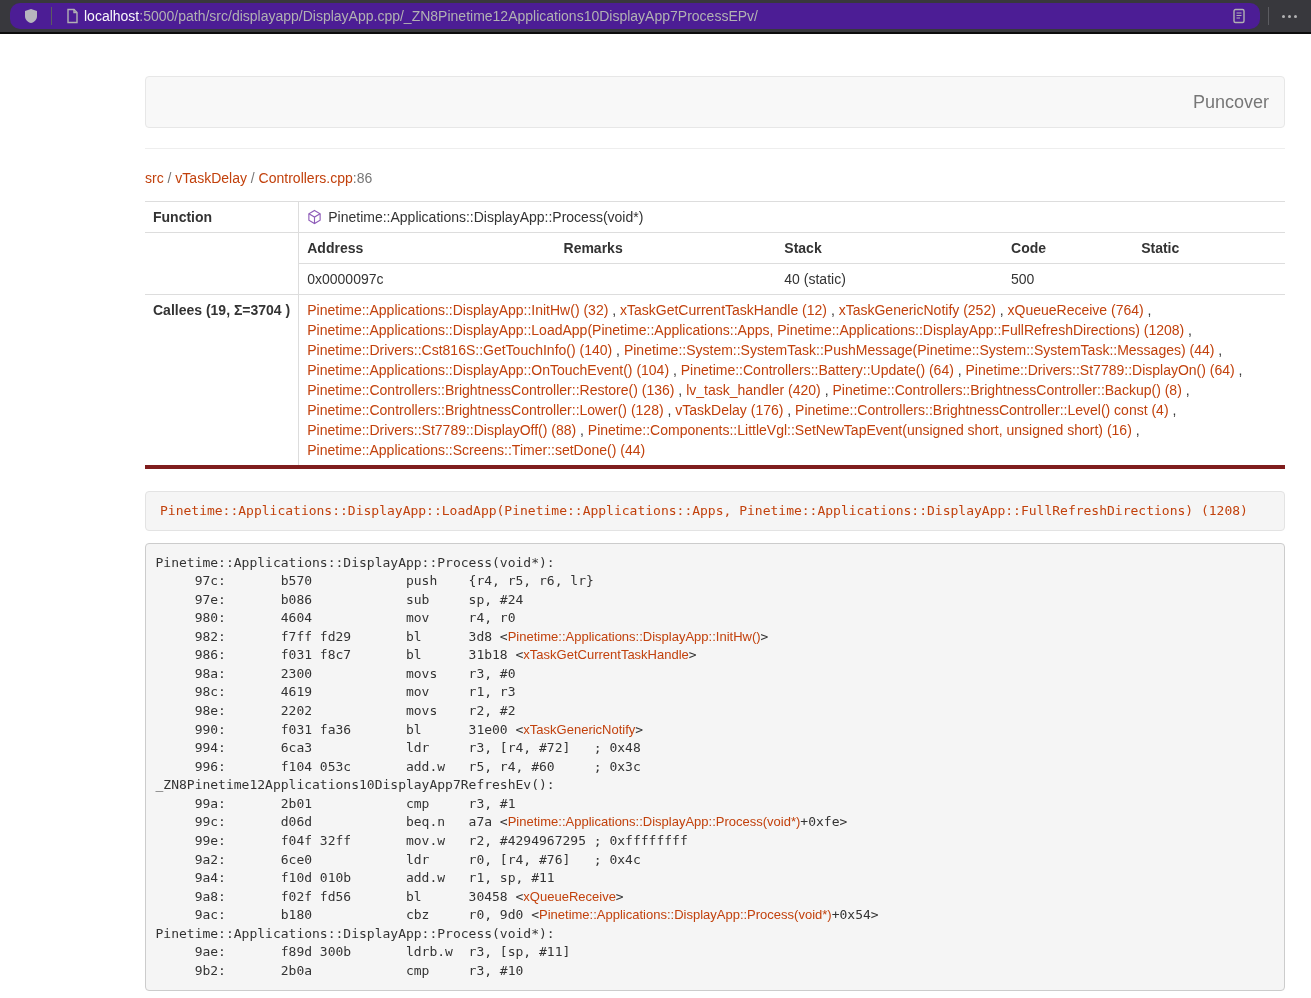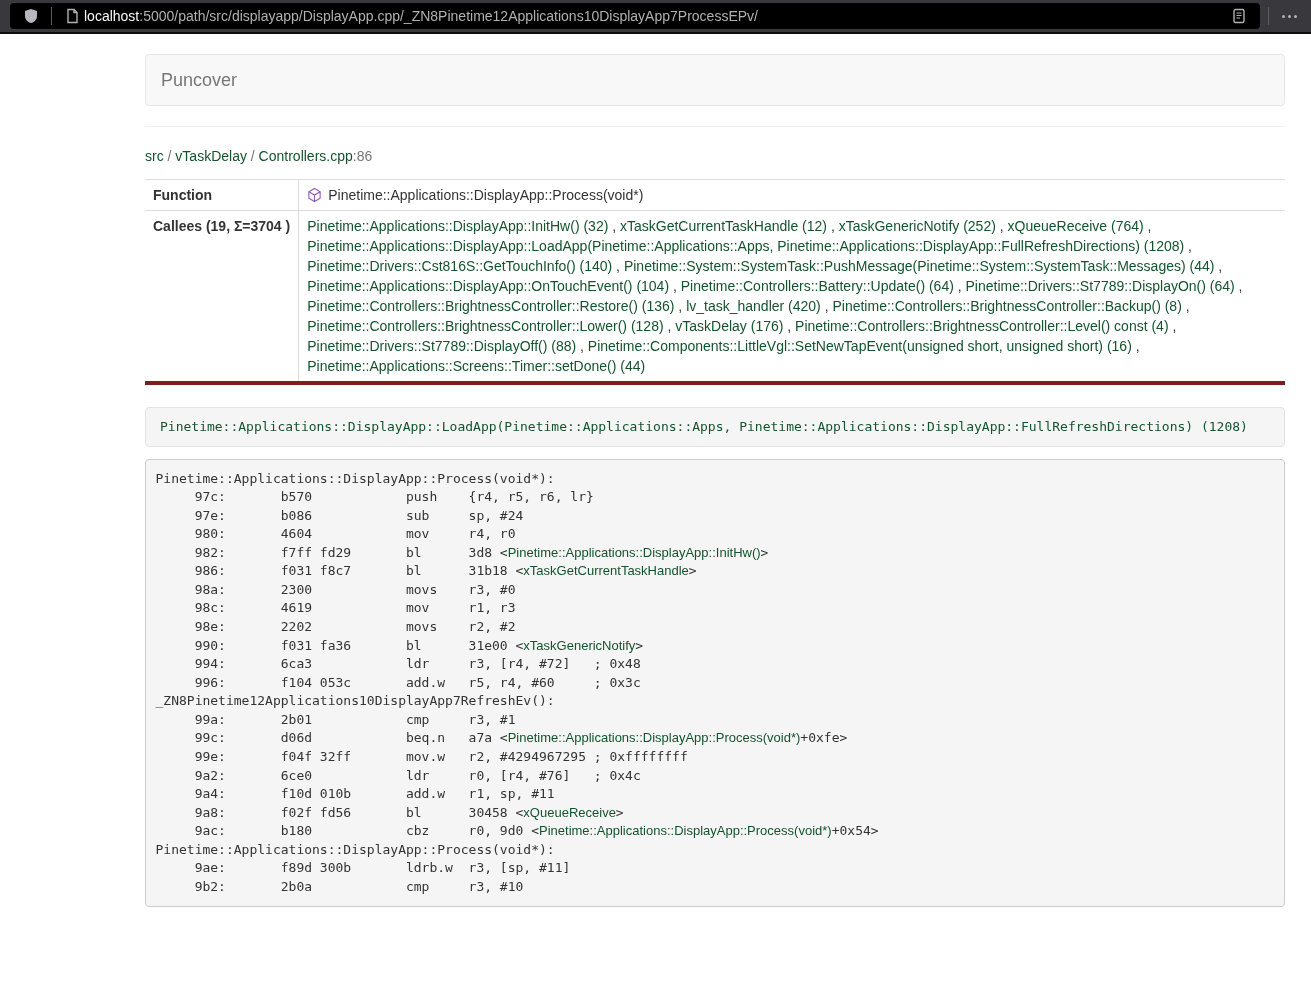--- a/index.html
+++ b/index.html
@@ -2,39 +2,39 @@
 <html><head>
 <meta charset="utf-8">
 <style>
   * { box-sizing: border-box; margin: 0; padding: 0; }
   html,body { width:1311px; height:998px; overflow:hidden; background:#fff;
     font-family:"Liberation Sans", sans-serif; font-size:14px; color:#333; }
 
   
   .browser-bar { height:34px; background:#38383d; display:flex; align-items:center;
     padding:0 10px; border-bottom:2px solid #0c0c0d; }
-  .url-field { flex:1; height:26px; background:#000000; border-radius:4px;
+  .url-field { flex:1; height:26px; background:#4c1d95; border-radius:10px;
     display:flex; align-items:center; padding:0 9px; min-width:0; }
   .u-sep { width:1px; height:18px; background:#5c5c61; margin:0 8px; flex:0 0 auto; }
   .url-text { font-size:14px; white-space:nowrap; overflow:hidden; min-width:0; }
   .url-host { color:#f9f9fa; }
   .url-path { color:#b1b1b3; }
   .bar-icon { display:inline-flex; align-items:center; justify-content:center;
     width:24px; height:24px; flex:0 0 auto; cursor:pointer; }
   .reader-wrap { margin-left:auto; }
   .dots { display:flex; gap:3px; }
   .dots i { width:3px; height:3px; border-radius:50%; background:#b1b1b3; }
 
   
   .container { width:1170px; padding:0 15px; margin-left:130px; }
-  .navbar { margin-top:20px; margin-bottom:6px; height:52px; background:#f8f8f8;
-    border:1px solid #e7e7e7; border-radius:4px; display:flex; align-items:center; padding:0 15px; }
+  .navbar { margin-top:42px; margin-bottom:6px; height:52px; background:#f8f8f8;
+    border:1px solid #e7e7e7; border-radius:4px; display:flex; align-items:center; padding:0 15px;justify-content:flex-end; }
   .brand { font-size:18px; color:#777; text-decoration:none; cursor:pointer; }
   hr { border:0; border-top:1px solid #eee; margin:20px 0 19px 0; }
-  a { color:#14532d; text-decoration:none; cursor:pointer; }
+  a { color:#c2410c; text-decoration:none; cursor:pointer; }
   .breadcrumb { margin-bottom:13px; font-size:14px; line-height:20px; }
   .bc-sep, .bc-suffix { color:#777; }
 
   
   table.fn { width:100%; border-collapse:collapse; border-bottom:4px solid #7f1d1d; margin-bottom:22px; }
   table.fn > tbody > tr > th { width:145px; text-align:left; vertical-align:top;
     padding:5px 8px; border-top:1px solid #ddd; border-right:1px solid #ddd;
     font-weight:bold; font-size:14px; line-height:20px; white-space:nowrap; }
   table.fn > tbody > tr > td { vertical-align:top; padding:5px 8px;
     border-top:1px solid #ddd; line-height:20px; }
@@ -113,20 +113,43 @@
           <svg class="cube" width="15" height="16" viewBox="0 0 16 16">
               <g fill="none" stroke="#8e5cb8" stroke-width="1.2">
                 <polygon points="8,1 14,4.5 14,11.5 8,15 2,11.5 2,4.5"></polygon>
                 <polyline points="2,4.5 8,8 14,4.5"></polyline>
                 <line x1="8" y1="8" x2="8" y2="15"></line>
               </g>
             </svg><span class="fn-name">Pinetime::Applications::DisplayApp::Process(void*)</span>
         </td>
       </tr>
       <tr>
+        <th></th>
+        <td class="nested">
+          <table class="inner">
+            <tbody>
+              <tr>
+                <th>Address</th>
+                <th>Remarks</th>
+                <th>Stack</th>
+                <th>Code</th>
+                <th>Static</th>
+              </tr>
+              <tr>
+                <td>0x0000097c</td>
+                <td></td>
+                <td>40 (static)</td>
+                <td>500</td>
+                <td></td>
+              </tr>
+            </tbody>
+          </table>
+        </td>
+      </tr>
+      <tr>
         <th>Callees (19, Σ=3704 )</th>
         <td id="callees"><a>Pinetime::Applications::DisplayApp::InitHw() (32)</a><span class="callee-sep"> , </span><a>xTaskGetCurrentTaskHandle (12)</a><span class="callee-sep"> , </span><a>xTaskGenericNotify (252)</a><span class="callee-sep"> , </span><a>xQueueReceive (764)</a><span class="callee-sep"> , </span><a>Pinetime::Applications::DisplayApp::LoadApp(Pinetime::Applications::Apps, Pinetime::Applications::DisplayApp::FullRefreshDirections) (1208)</a><span class="callee-sep"> , </span><a>Pinetime::Drivers::Cst816S::GetTouchInfo() (140)</a><span class="callee-sep"> , </span><a>Pinetime::System::SystemTask::PushMessage(Pinetime::System::SystemTask::Messages) (44)</a><span class="callee-sep"> , </span><a>Pinetime::Applications::DisplayApp::OnTouchEvent() (104)</a><span class="callee-sep"> , </span><a>Pinetime::Controllers::Battery::Update() (64)</a><span class="callee-sep"> , </span><a>Pinetime::Drivers::St7789::DisplayOn() (64)</a><span class="callee-sep"> , </span><a>Pinetime::Controllers::BrightnessController::Restore() (136)</a><span class="callee-sep"> , </span><a>lv_task_handler (420)</a><span class="callee-sep"> , </span><a>Pinetime::Controllers::BrightnessController::Backup() (8)</a><span class="callee-sep"> , </span><a>Pinetime::Controllers::BrightnessController::Lower() (128)</a><span class="callee-sep"> , </span><a>vTaskDelay (176)</a><span class="callee-sep"> , </span><a>Pinetime::Controllers::BrightnessController::Level() const (4)</a><span class="callee-sep"> , </span><a>Pinetime::Drivers::St7789::DisplayOff() (88)</a><span class="callee-sep"> , </span><a>Pinetime::Components::LittleVgl::SetNewTapEvent(unsigned short, unsigned short) (16)</a><span class="callee-sep"> , </span><a>Pinetime::Applications::Screens::Timer::setDone() (44)</a></td>
       </tr>
     </tbody>
   </table>
 
   <div class="well">
     <a>Pinetime::Applications::DisplayApp::LoadApp(Pinetime::Applications::Apps, Pinetime::Applications::DisplayApp::FullRefreshDirections) (1208)</a>
   </div>
 

